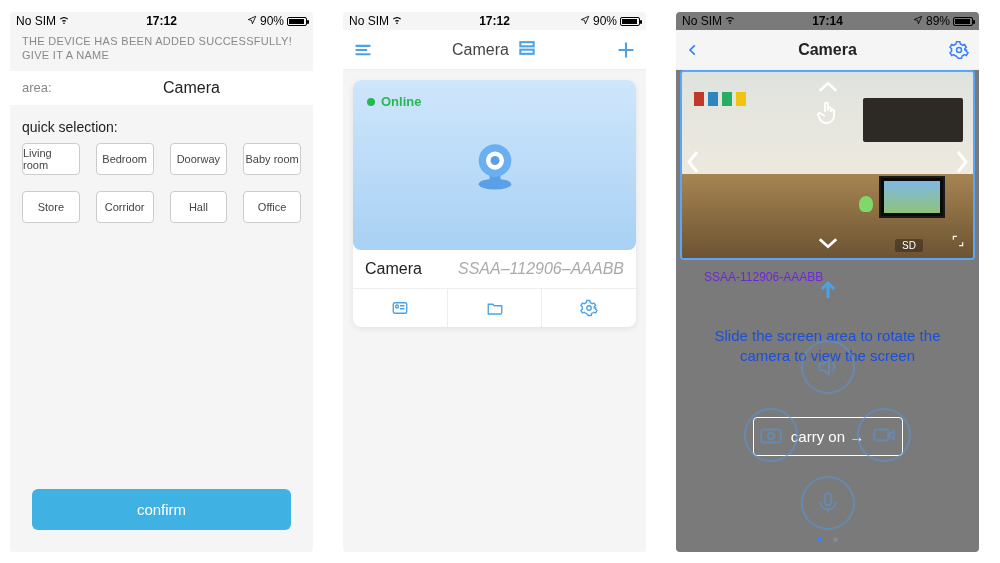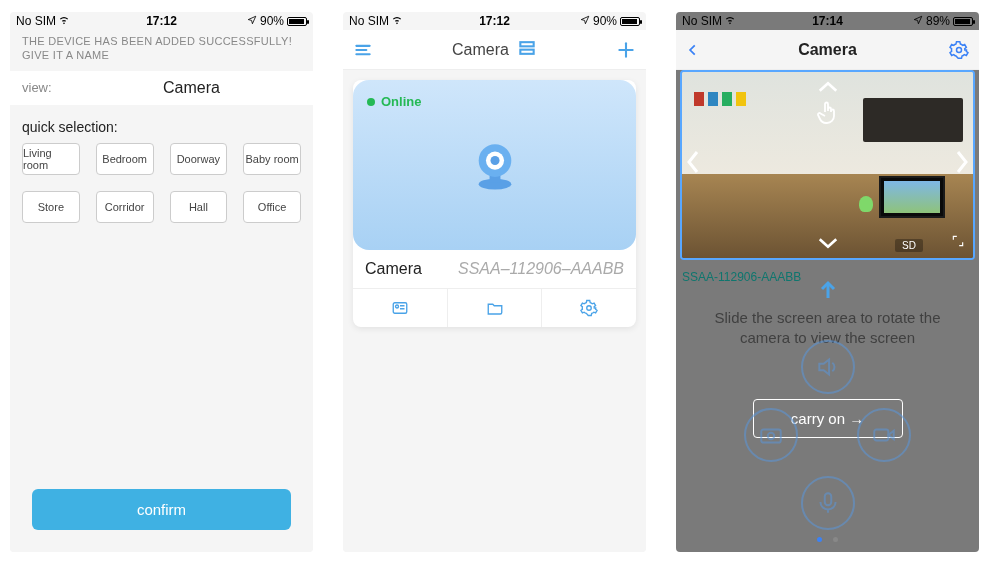--- a/index.html
+++ b/index.html
@@ -29,21 +29,21 @@
   .name-row .val { flex:1; text-align:center; font-size:16px; color:#222; }
   .quick-lbl { font-size:14px; color:#222; padding:14px 12px 8px; }
   .chips { display:grid; grid-template-columns:repeat(4,1fr); gap:16px; padding:0 12px; }
   .chip { border:1px solid #ccc; border-radius:4px; background:#fff; font-size:11px; color:#444; height:32px; display:flex; align-items:center; justify-content:center; }
   .confirm-btn { margin:auto 22px 22px; background:#3FB1E3; color:#fff; text-align:center; padding:12px 0; border-radius:6px; font-size:15px; }
   
   .s2-body { flex:1; background:#f5f5f5; padding:10px 10px 0; }
   .nav2 .title { color:#444; font-weight:500; }
   .nav2 .hamburger svg, .nav2 .grid-icon svg, .nav2 .plus-icon svg { width:20px; height:20px; }
   .card { background:#fff; border-radius:8px; box-shadow:0 2px 6px rgba(0,0,0,.08); overflow:hidden; }
-  .preview { height:170px; background:linear-gradient(180deg,#cfe6fb 0%, #a8d1f4 100%); position:relative; border-radius:16px; }
+  .preview { height:170px; background:linear-gradient(180deg,#cfe6fb 0%, #a8d1f4 100%); position:relative; border-radius:8px; }
   .online { position:absolute; left:14px; top:14px; display:flex; align-items:center; gap:6px; font-size:13px; font-weight:600; color:#25b955; }
   .online .dot { width:8px; height:8px; background:#25b955; border-radius:50%; }
   .cam-icon { position:absolute; left:50%; top:52%; transform:translate(-50%,-50%); }
   .cam-icon svg { width:58px; height:58px; }
   .card-row { display:flex; align-items:center; justify-content:space-between; padding:10px 12px; }
   .card-row .name { font-size:16px; color:#222; }
   .card-row .serial { font-size:16px; color:#aaa;font-style:italic; }
   .card-actions { display:flex; border-top:1px solid #eee; }
   .card-actions .act { flex:1; display:flex; align-items:center; justify-content:center; height:38px; border-right:1px solid #eee; }
   .card-actions .act:last-child { border-right:none; }
@@ -65,23 +65,23 @@
   .live .up { left:50%; top:2px; transform:translateX(-50%); }
   .live .down { left:50%; bottom:2px; transform:translateX(-50%); }
   .live .lt { left:4px; top:50%; transform:translateY(-50%); }
   .live .rt { right:4px; top:50%; transform:translateY(-50%); }
   .live .hand { position:absolute; left:50%; top:28px; transform:translateX(-50%); }
   .live .hand svg { width:24px; height:28px; }
   .live .sd-badge { position:absolute; right:50px; bottom:6px; font-size:10px; color:#fff; background:rgba(0,0,0,.3); padding:1px 7px; border-radius:2px; }
   .live .fs-icon { position:absolute; right:8px; bottom:6px; }
   .live .fs-icon svg { width:14px; height:14px; }
   .s3-lower { position:relative; flex:1; z-index:3; }
-  .serial3 { font-size:12px; color:#0f766e; padding:10px 6px 0; }
+  .serial3 { font-size:12px; color:#6d28d9; padding:10px 28px 0; }
   .hint-arrow { text-align:center; margin-top:-4px; }
-  .hint-txt { color:#404040; text-align:center; font-size:15px; padding:4px 13px 14px; line-height:1.35; }
+  .hint-txt { color:#1d4ed8; text-align:center; font-size:15px; padding:4px 13px 14px; line-height:1.35;margin-top:18px; }
   .carry { width:150px; margin:36px auto 0; border:1.5px solid #fff; color:#fff; text-align:center; padding:10px 0; border-radius:4px; font-size:15px; }
   .ci-speaker { position:absolute; left:50%; top:80px; transform:translateX(-50%); }
   .ci-left { position:absolute; left:68px; top:148px; }
   .ci-right { position:absolute; right:68px; top:148px; }
   .ci-mic { position:absolute; left:50%; top:216px; transform:translateX(-50%); }
   .circle { width:54px; height:54px; border:2px solid #5a97db; border-radius:50%; display:flex; align-items:center; justify-content:center; opacity:.55; }
   .circle svg { width:26px; height:26px; }
   .pager { position:absolute; bottom:6px; left:0; right:0; text-align:center; }
   .pager .d { display:inline-block; width:5px; height:5px; border-radius:50%; background:#888; margin:0 3px; }
   .pager .d.active { background:#3b82f6; }
@@ -112,21 +112,21 @@
       <span class="batt">
           <span class="fill"></span>
         </span>
     </div>
   </div>
 
 
   <div class="s1-body">
     <div class="added-msg">THE DEVICE HAS BEEN ADDED SUCCESSFULLY! GIVE IT A NAME</div>
     <div class="name-row">
-      <div class="lbl">view:</div>
+      <div class="lbl">area:</div>
       <div class="val">Camera</div>
     </div>
     <div class="quick-lbl">quick selection:</div>
     <div class="chips">
       <div class="chip">Living room</div>
       <div class="chip">Bedroom</div>
       <div class="chip">Doorway</div>
       <div class="chip">Baby room</div>
       <div class="chip">Store</div>
       <div class="chip">Corridor</div>

